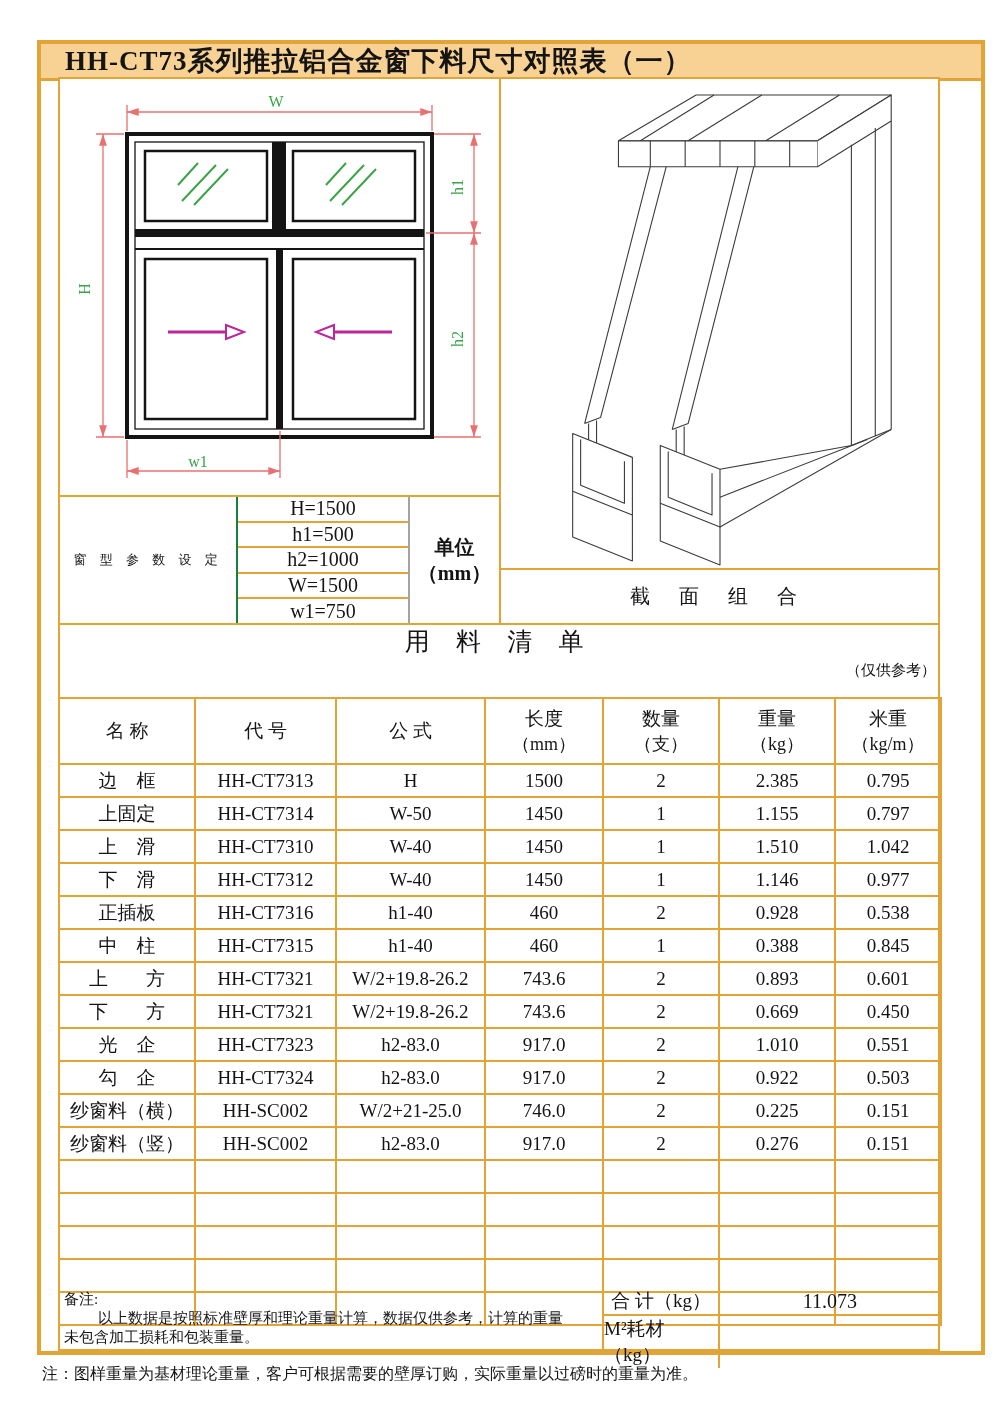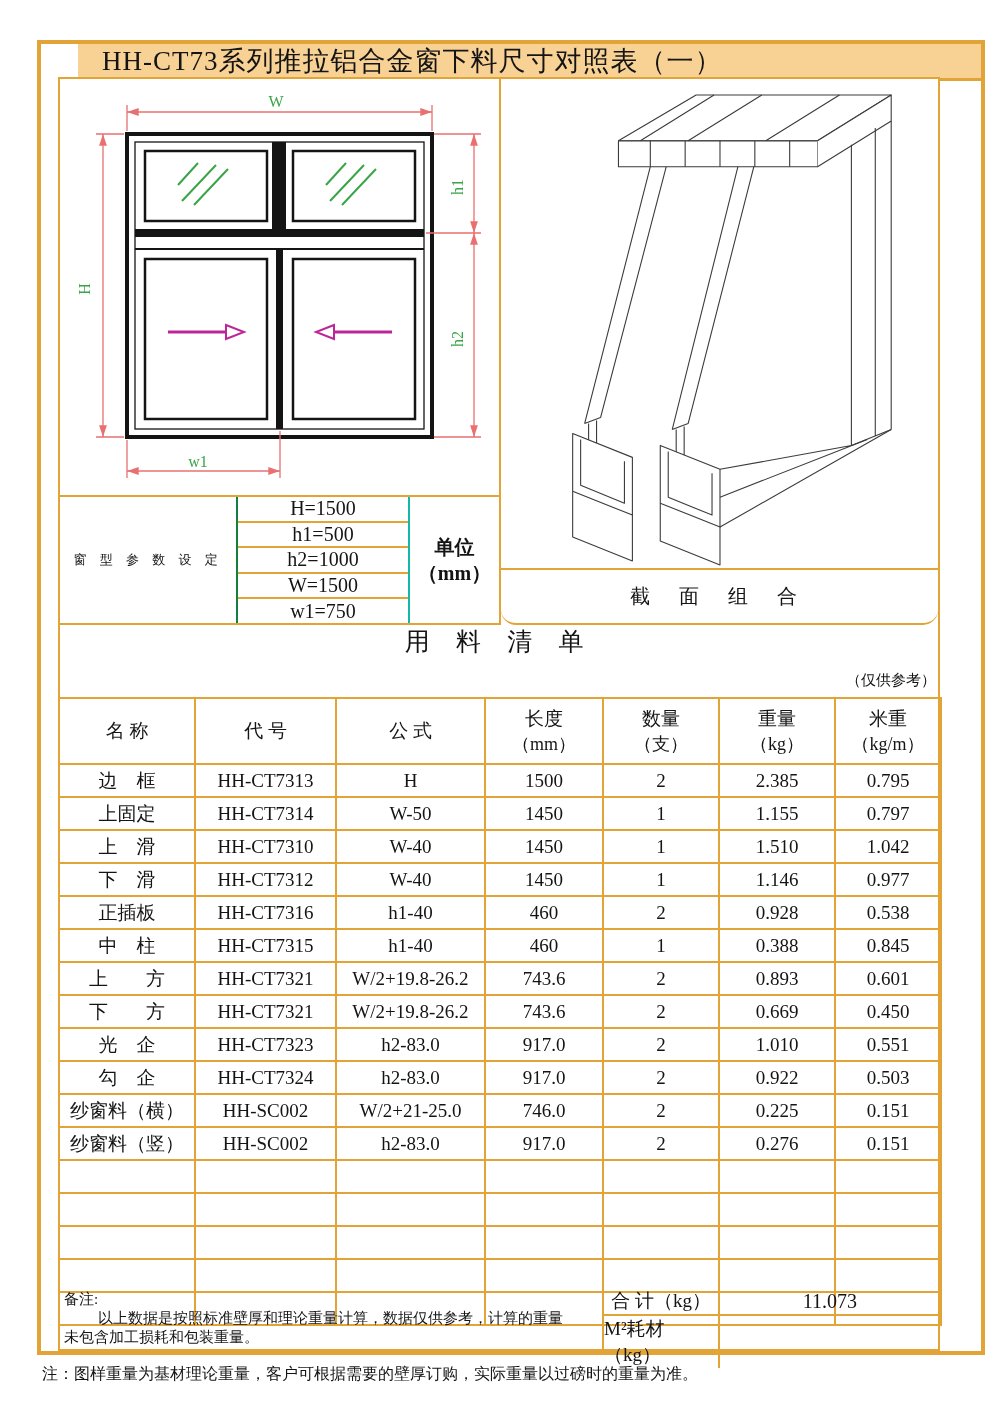--- a/index.html
+++ b/index.html
@@ -2,47 +2,47 @@
 <html><head>
 <meta charset="utf-8">
 <style>
   html,body{margin:0;padding:0;background:#ffffff;}
   .sheet{position:relative;width:1000px;height:1415px;background:#fff;
          font-family:"Liberation Serif",serif;color:#141414;overflow:hidden;}
   .outer-frame{position:absolute;left:37px;top:40px;width:948px;height:1315px;
                border:4px solid #E2A437;box-sizing:border-box;background:#fff;}
   .title-band{height:34px;background:#F8D194;border-bottom:3px solid #E2A437;
               display:flex;align-items:center;padding-left:24px;
-              font-size:27px;font-weight:normal;letter-spacing:1px;white-space:nowrap;margin-left:37px;}
+              font-size:27px;font-weight:bold;letter-spacing:1px;white-space:nowrap;}
   .content-box{position:absolute;left:17px;top:33px;width:882px;height:1274px;
                border:2px solid #E2A437;box-sizing:border-box;background:#fff;}
   
   .top-left{position:absolute;left:0;top:0;width:441px;height:546px;
             border-right:2px solid #E2A437;border-bottom:2px solid #E2A437;
             box-sizing:border-box;display:flex;flex-direction:column;}
   .top-right{position:absolute;left:441px;top:0;width:437px;height:546px;
              border-bottom:2px solid #E2A437;box-sizing:border-box;
-             display:flex;flex-direction:column;border-radius:15px;}
+             display:flex;flex-direction:column;}
   .win-draw{height:416px;border-bottom:2px solid #E2A437;}
   .sec-draw{height:489px;border-bottom:2px solid #E2A437;}
   .sec-label{flex:1;display:flex;align-items:center;justify-content:center;
              font-size:20px;letter-spacing:12px;}
   .param-grid{flex:1;display:grid;grid-template-columns:178px 170px auto;}
   .param-label{grid-row:1/6;display:flex;align-items:center;justify-content:center;
                border-right:2px solid #15803d;font-size:13px;letter-spacing:5px;}
   .param-val{display:flex;align-items:center;justify-content:center;
              border-bottom:2px solid #E2A437;font-size:20px;font-weight:normal;}
   .param-val.last{border-bottom:none;}
   .param-unit{grid-column:3;grid-row:1/6;display:flex;flex-direction:column;
-              align-items:center;justify-content:center;border-left:2px solid #14b8a6;
+              align-items:center;justify-content:center;border-left:2px solid #a3a3a3;
               font-size:20px;font-weight:bold;line-height:26px;}
   
   .bom-title-zone{position:absolute;left:0;top:546px;width:878px;height:72px;}
   .bom-title{text-align:center;font-size:25px;letter-spacing:10px;}
-  .bom-note{position:absolute;right:2px;bottom:7px;font-size:15px;text-align:right;}
+  .bom-note{position:absolute;right:2px;bottom:17px;font-size:15px;text-align:right;}
   
   table.bom{position:absolute;left:-2px;top:618px;width:882px;border-collapse:collapse;
             table-layout:fixed;}
   table.bom td, table.bom th{border:2px solid #E2A437;text-align:center;
             font-weight:normal;padding:0;overflow:hidden;white-space:nowrap;}
   table.bom th{height:64px;font-size:19px;}
   table.bom th .l2{font-size:18px;}
   table.bom td{height:31px;font-size:19px;}
   td.c-code{font-size:18px;}
   td.c-formula{font-size:17px;}

